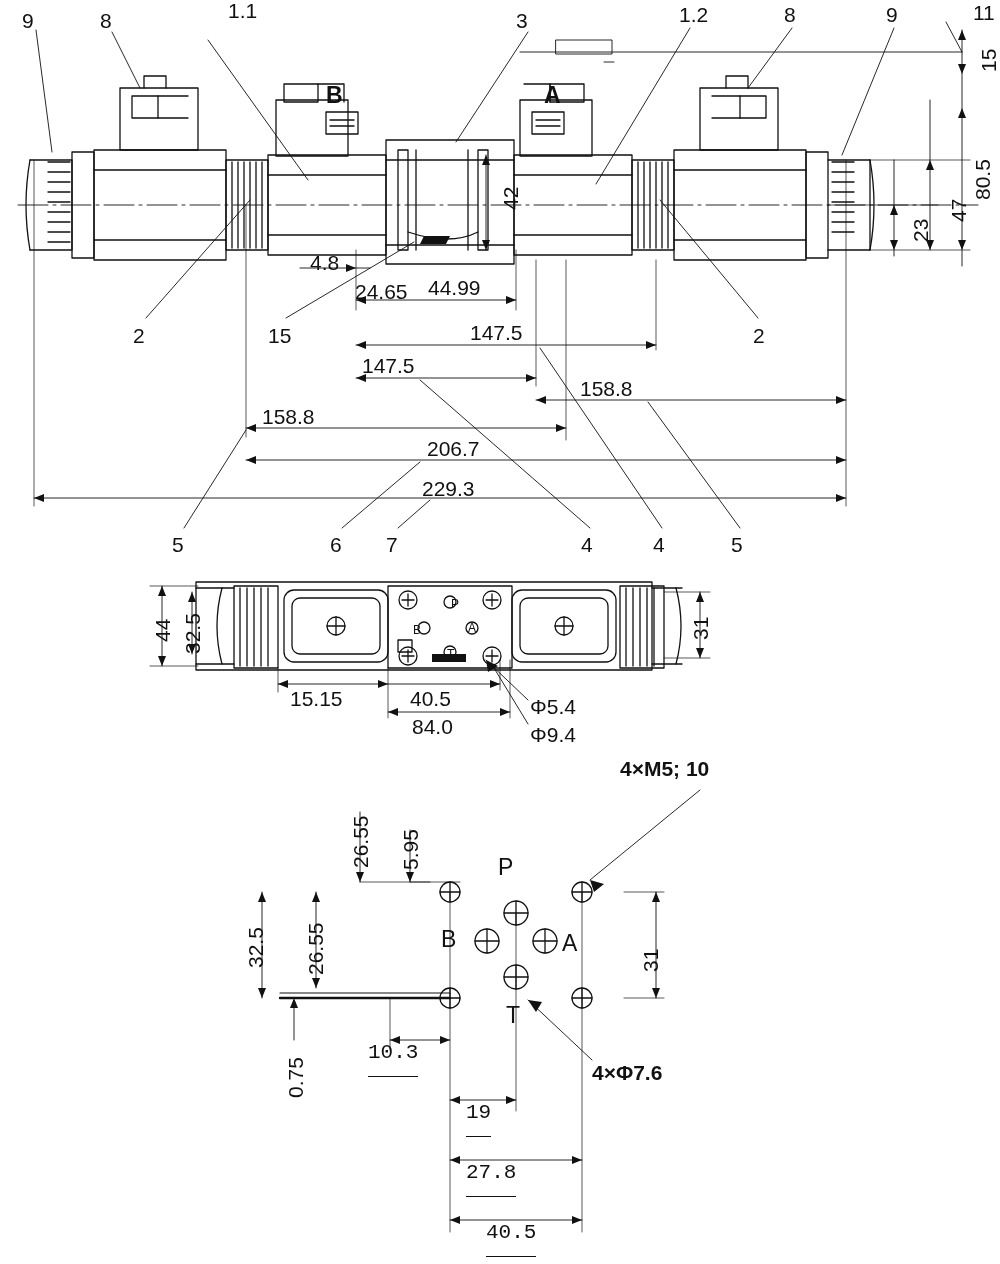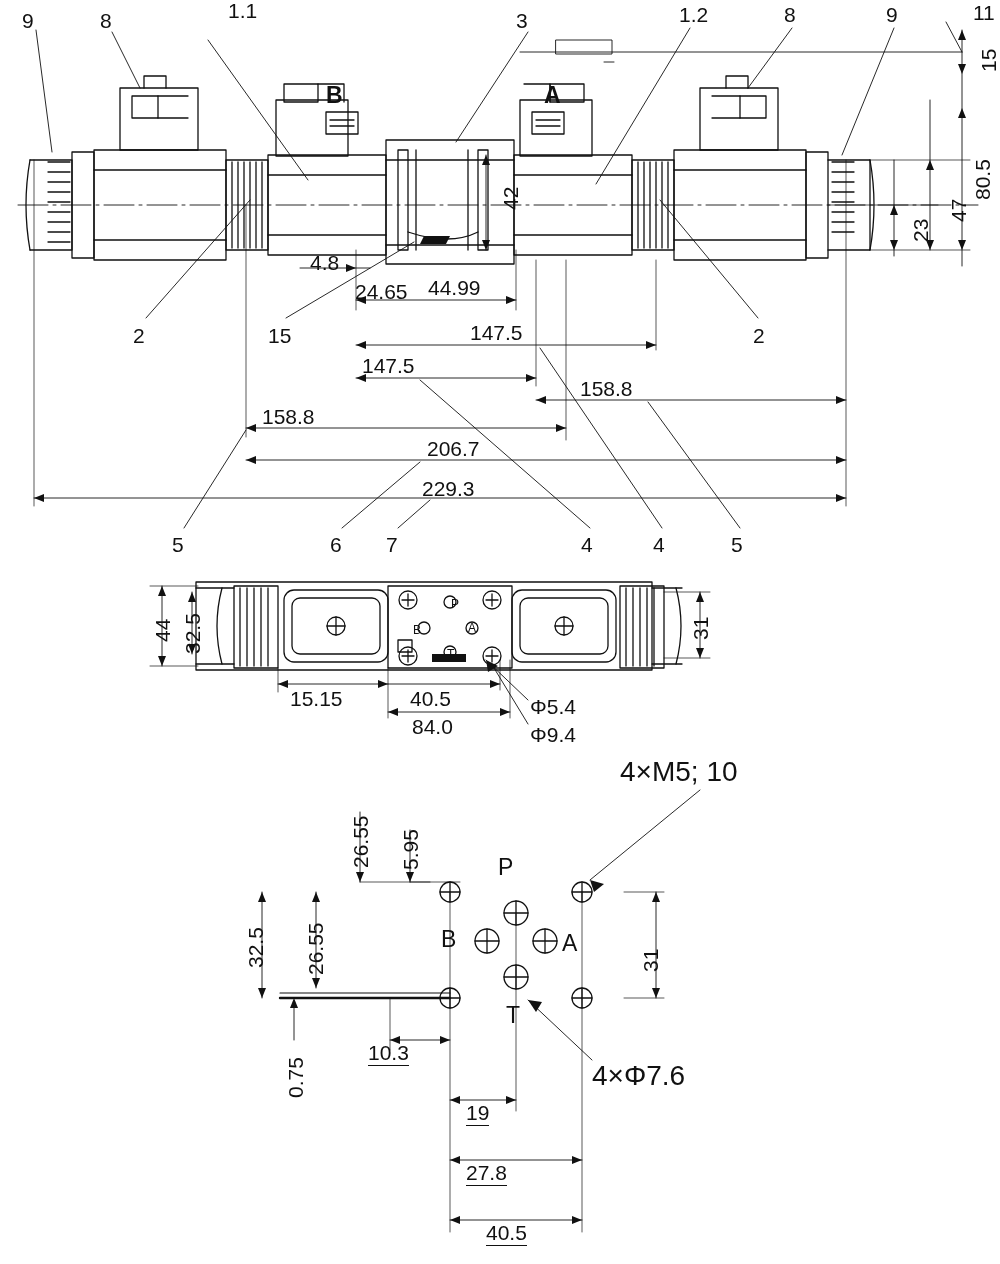--- a/index.html
+++ b/index.html
@@ -37,32 +37,34 @@
   .bal {
     font-size: 21px;
   }
   .port {
     font-size: 23px;
   }
   .port-small {
     font-size: 12px;
   }
   .big {
-    font-size: 28px;
+    font-size: 21px;
+    font-weight: bold;
   }
   .bold {
     font-weight: bold;
   }
   .vert {
     transform-origin: left top;
     transform: rotate(-90deg);
   }
   .ul {
     border-bottom: 1.6px solid #111;
-    padding-bottom: 2px;
+    padding-bottom: 13px;
+    font-family: Liberation Mono, monospace;
   }
 </style>
 </head>
 <body>
 
 <div id="sheet">
 
   <svg class="layer" viewBox="0 0 1000 1264" xmlns="http://www.w3.org/2000/svg">
     <g fill="none" stroke="#111" stroke-width="1.3" stroke-linecap="round" stroke-linejoin="round">
 

